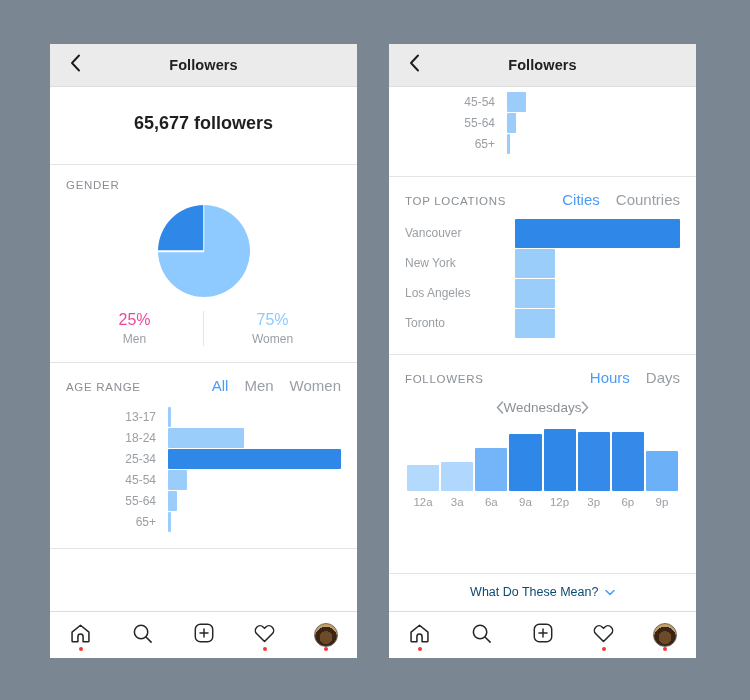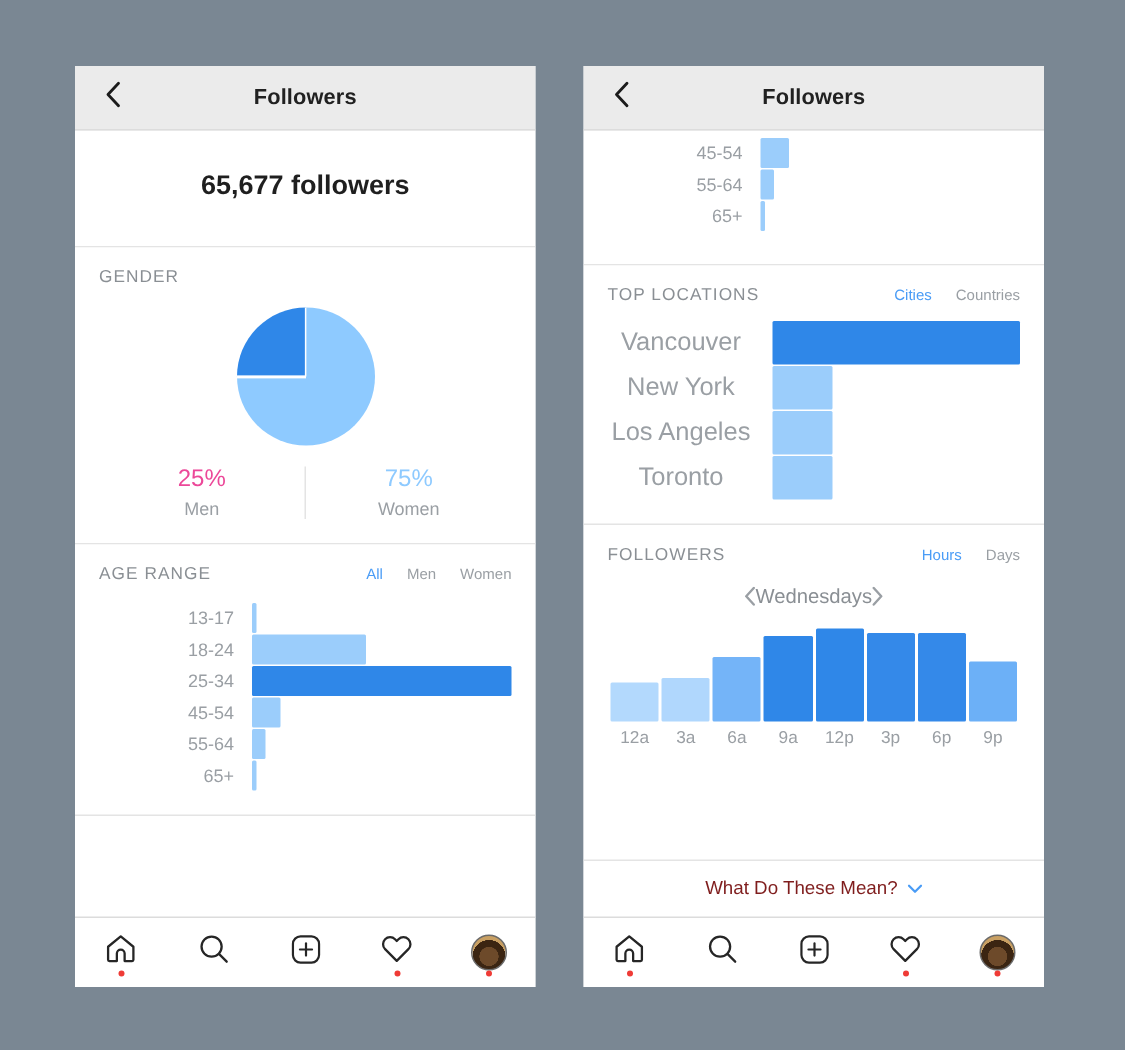--- a/index.html
+++ b/index.html
@@ -79,21 +79,21 @@
     font-size: 11.5px;
     letter-spacing: 0.7px;
     color: #8a8f94;
     text-transform: uppercase;
   }
   .seg {
     display: flex;
     gap: 16px;
   }
   .seg-item {
-    font-size: 10px;
+    font-size: 15px;
     color: #9a9fa4;
   }
   .seg-item.active {
     color: #4a9cf6;
   }
 
   
   .summary {
     padding: 26px 16px 30px;
     text-align: center;
@@ -203,23 +203,23 @@
 
   
   .loc-rows { padding: 10px 0 16px; }
   .loc-row {
     display: flex;
     align-items: center;
     height: 30px;
   }
   .loc-label {
     width: 98px;
-    text-align: center;
+    text-align: left;
     padding-right: 12px;
-    font-size: 17px;
+    font-size: 12px;
     color: #9a9fa4;
     white-space: nowrap;
   }
   .loc-track { flex: 1; }
   .loc-fill {
     height: 29px;
     background: #9bcdfb;
     border-radius: 1px;
   }
   .loc-fill.hi { background: #2f87e8; }
@@ -266,21 +266,21 @@
   .vlabel {
     flex: 1;
     text-align: center;
     font-size: 11.5px;
     color: #9a9fa4;
   }
   .whatmean {
     text-align: center;
     padding: 11px 0 12px;
     font-size: 12.5px;
-    color: #7f1d1d;
+    color: #0c4a6e;
     border-top: 1px solid #e4e4e4;
     background: #fff;
   }
   .whatmean .chev { margin-left: 3px; }
 
   
   .tabbar {
     flex: 0 0 auto;
     height: 46px;
     border-top: 1px solid #dcdcdc;

